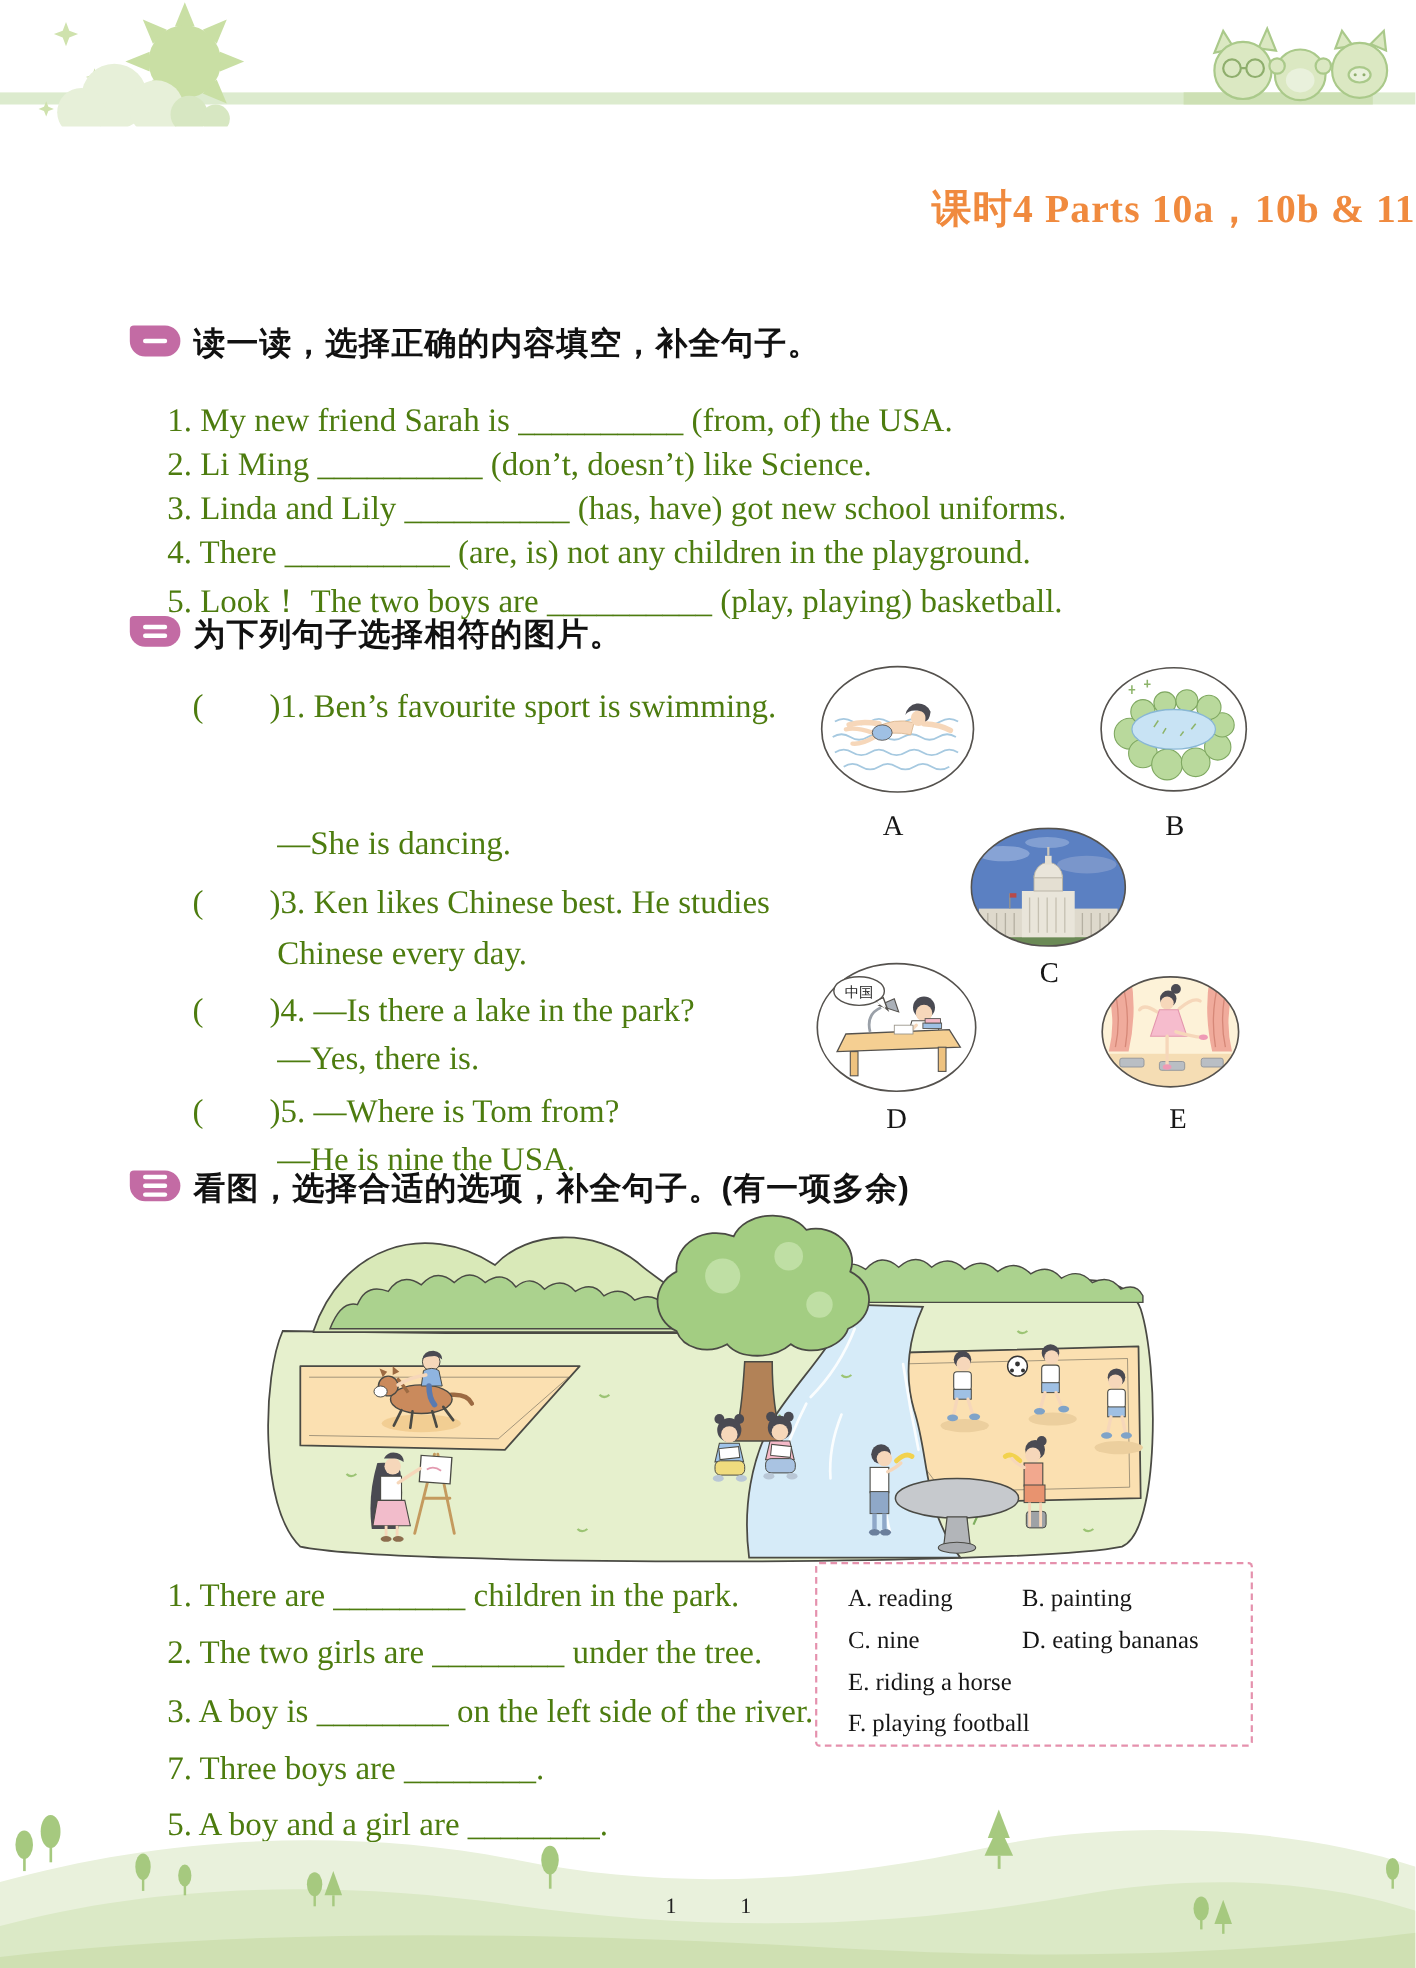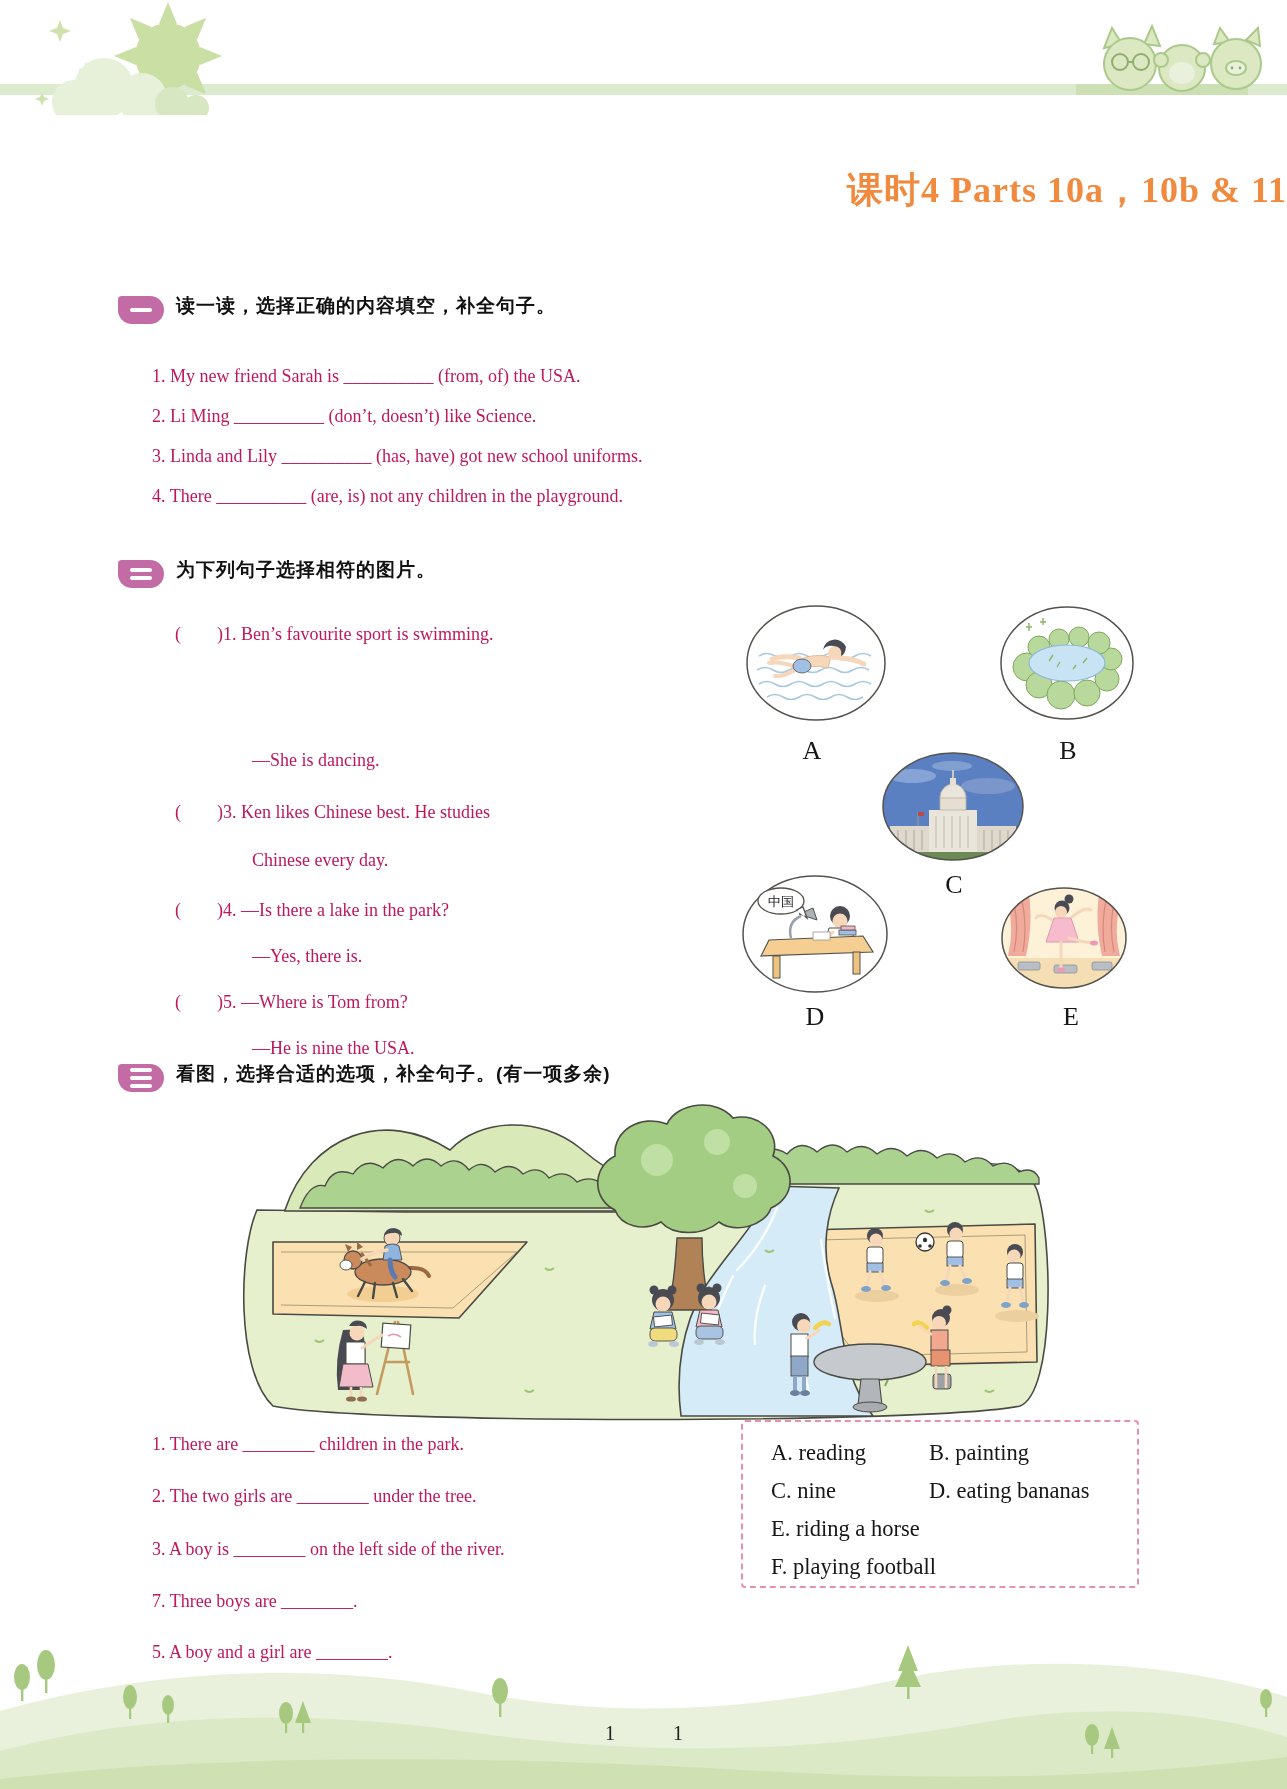--- a/index.html
+++ b/index.html
@@ -4,23 +4,23 @@
 <style>
   html,body{margin:0;padding:0;background:#fff;}
   .page{position:relative;width:1287px;height:1789px;background:#ffffff;overflow:hidden;
         font-family:"Liberation Serif",serif;color:#161616;}
   .abs{position:absolute;}
   .title{top:166px;left:0;width:100%;text-align:right;font-size:36px;font-weight:bold;
          color:#f08a3e;letter-spacing:1px;font-family:"Liberation Serif",serif;}
   .badge{width:46px;height:28px;background:#c36ba4;border-radius:4px 15px 15px 15px;
          display:flex;flex-direction:column;align-items:center;justify-content:center;}
   .badge .bar{width:22px;height:3.5px;background:#ffffff;border-radius:2px;margin:2.3px 0;}
-  .heading{font-family:"Liberation Sans",sans-serif;font-weight:700;font-size:19px;
+  .heading{font-family:"Liberation Sans",sans-serif;font-weight:700;font-size:29px;
            color:#111;white-space:nowrap;letter-spacing:1px;}
-  .line{font-size:18px;white-space:nowrap;color:#be185d;}
+  .line{font-size:30px;white-space:nowrap;color:#4d7c0f;}
   .imglabel{font-size:26px;width:44px;text-align:center;}
   .optbox{border:2px dashed #e591ad;border-radius:4px;background:#fff;}
   .opt{font-size:22.5px;white-space:nowrap;position:absolute;text-align:center;}
   .pagenum{font-size:20px;color:#222;}
 </style>
 </head>
 <body>
 
 <div class="page">
 
@@ -97,20 +97,21 @@
 
   <div class="abs badge" style="left:118px;top:296px">
     <div class="bar"></div>
   </div>
   <div class="abs heading" style="left:176px;top:293px">读一读，选择正确的内容填空，补全句子。</div>
 
   <div class="abs line" style="left:152px;top:366px">1. My new friend Sarah is __________ (from, of) the USA.</div>
   <div class="abs line" style="left:152px;top:406px">2. Li Ming __________ (don’t, doesn’t) like Science.</div>
   <div class="abs line" style="left:152px;top:446px">3. Linda and Lily __________ (has, have) got new school uniforms.</div>
   <div class="abs line" style="left:152px;top:486px">4. There __________ (are, is) not any children in the playground.</div>
+  <div class="abs line" style="left:152px;top:526px">5. Look！ The two boys are __________ (play, playing) basketball.</div>
 
   <div class="abs badge" style="left:118px;top:560px">
     <div class="bar"></div>
     <div class="bar"></div>
   </div>
   <div class="abs heading" style="left:176px;top:557px">为下列句子选择相符的图片。</div>
 
   <div class="abs line" style="left:175px;top:622px">(　　)1. Ben’s favourite sport is swimming.</div>
   <div class="abs line" style="left:252px;top:750px">—She is dancing.</div>
   <div class="abs line" style="left:175px;top:800px">(　　)3. Ken likes Chinese best. He studies</div>

